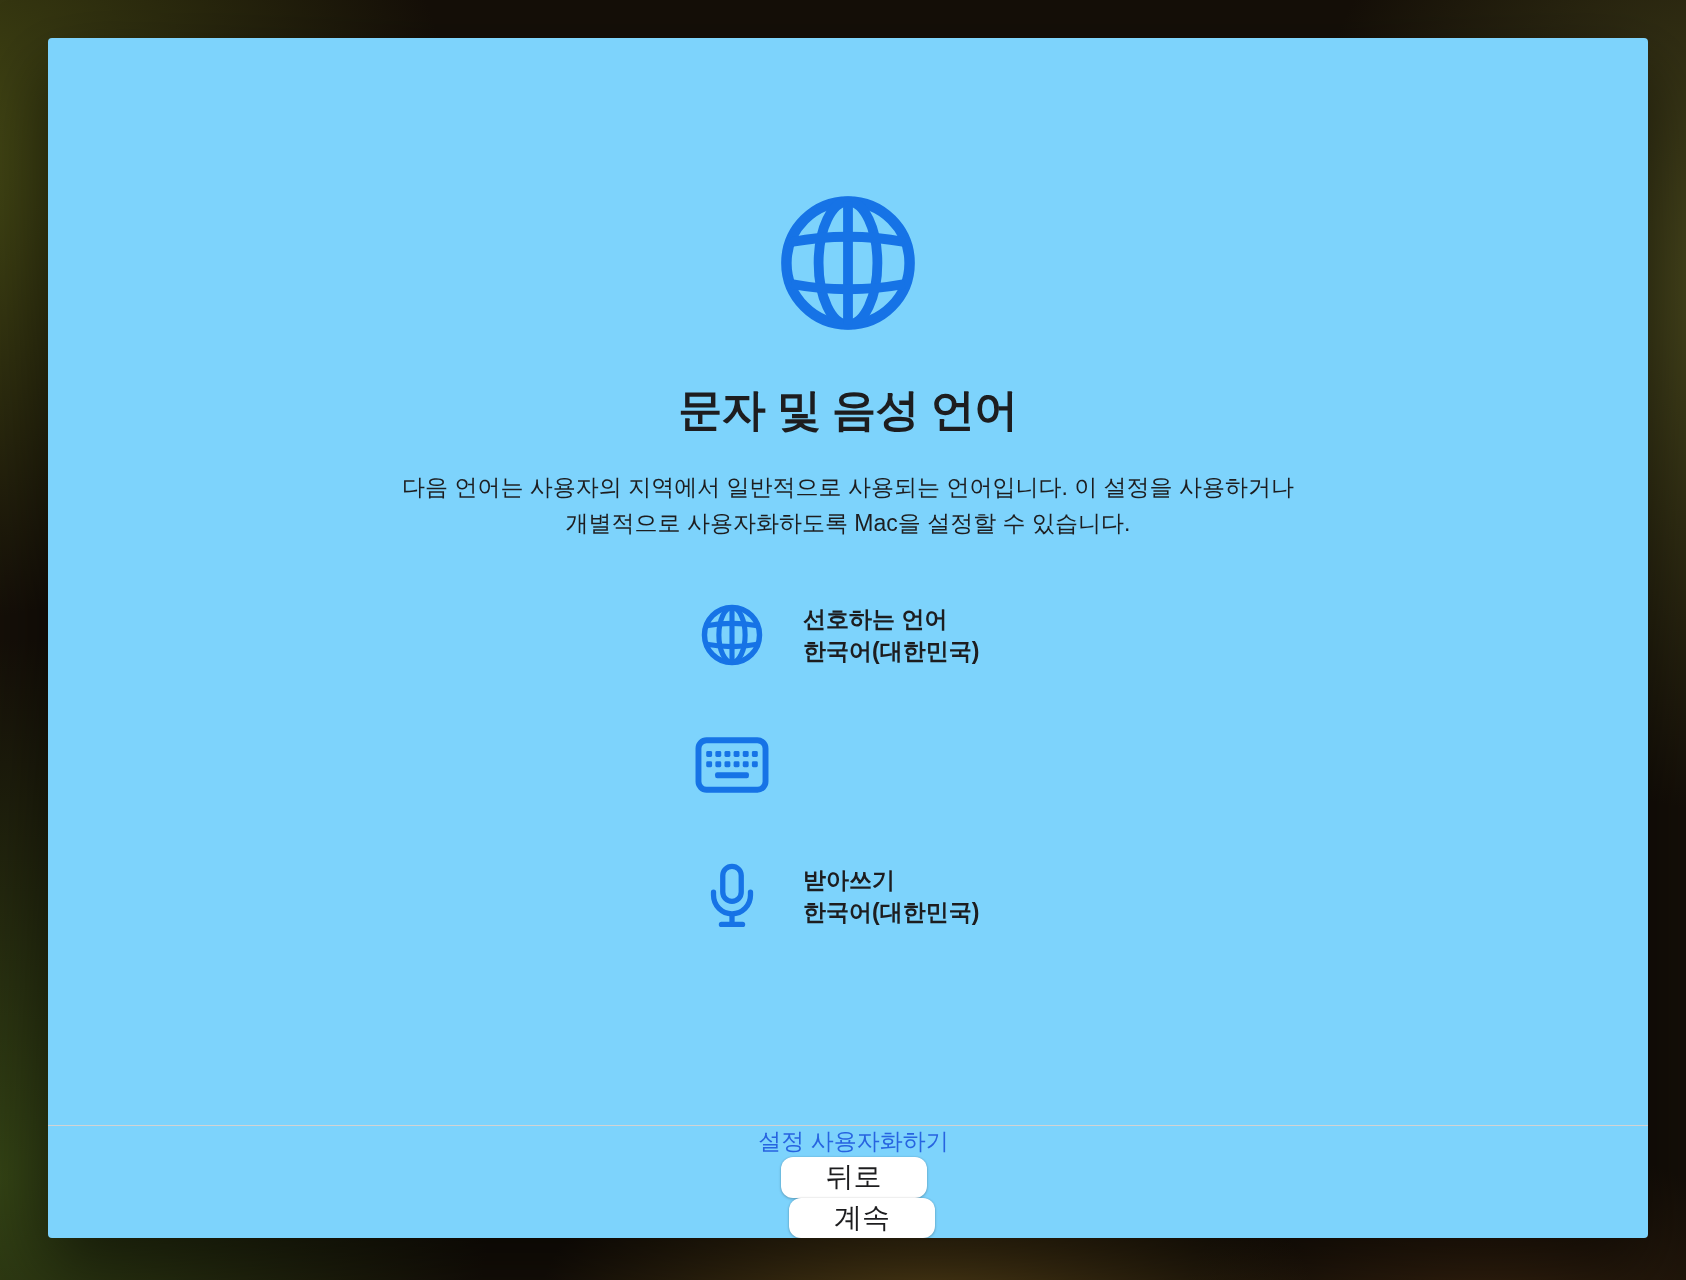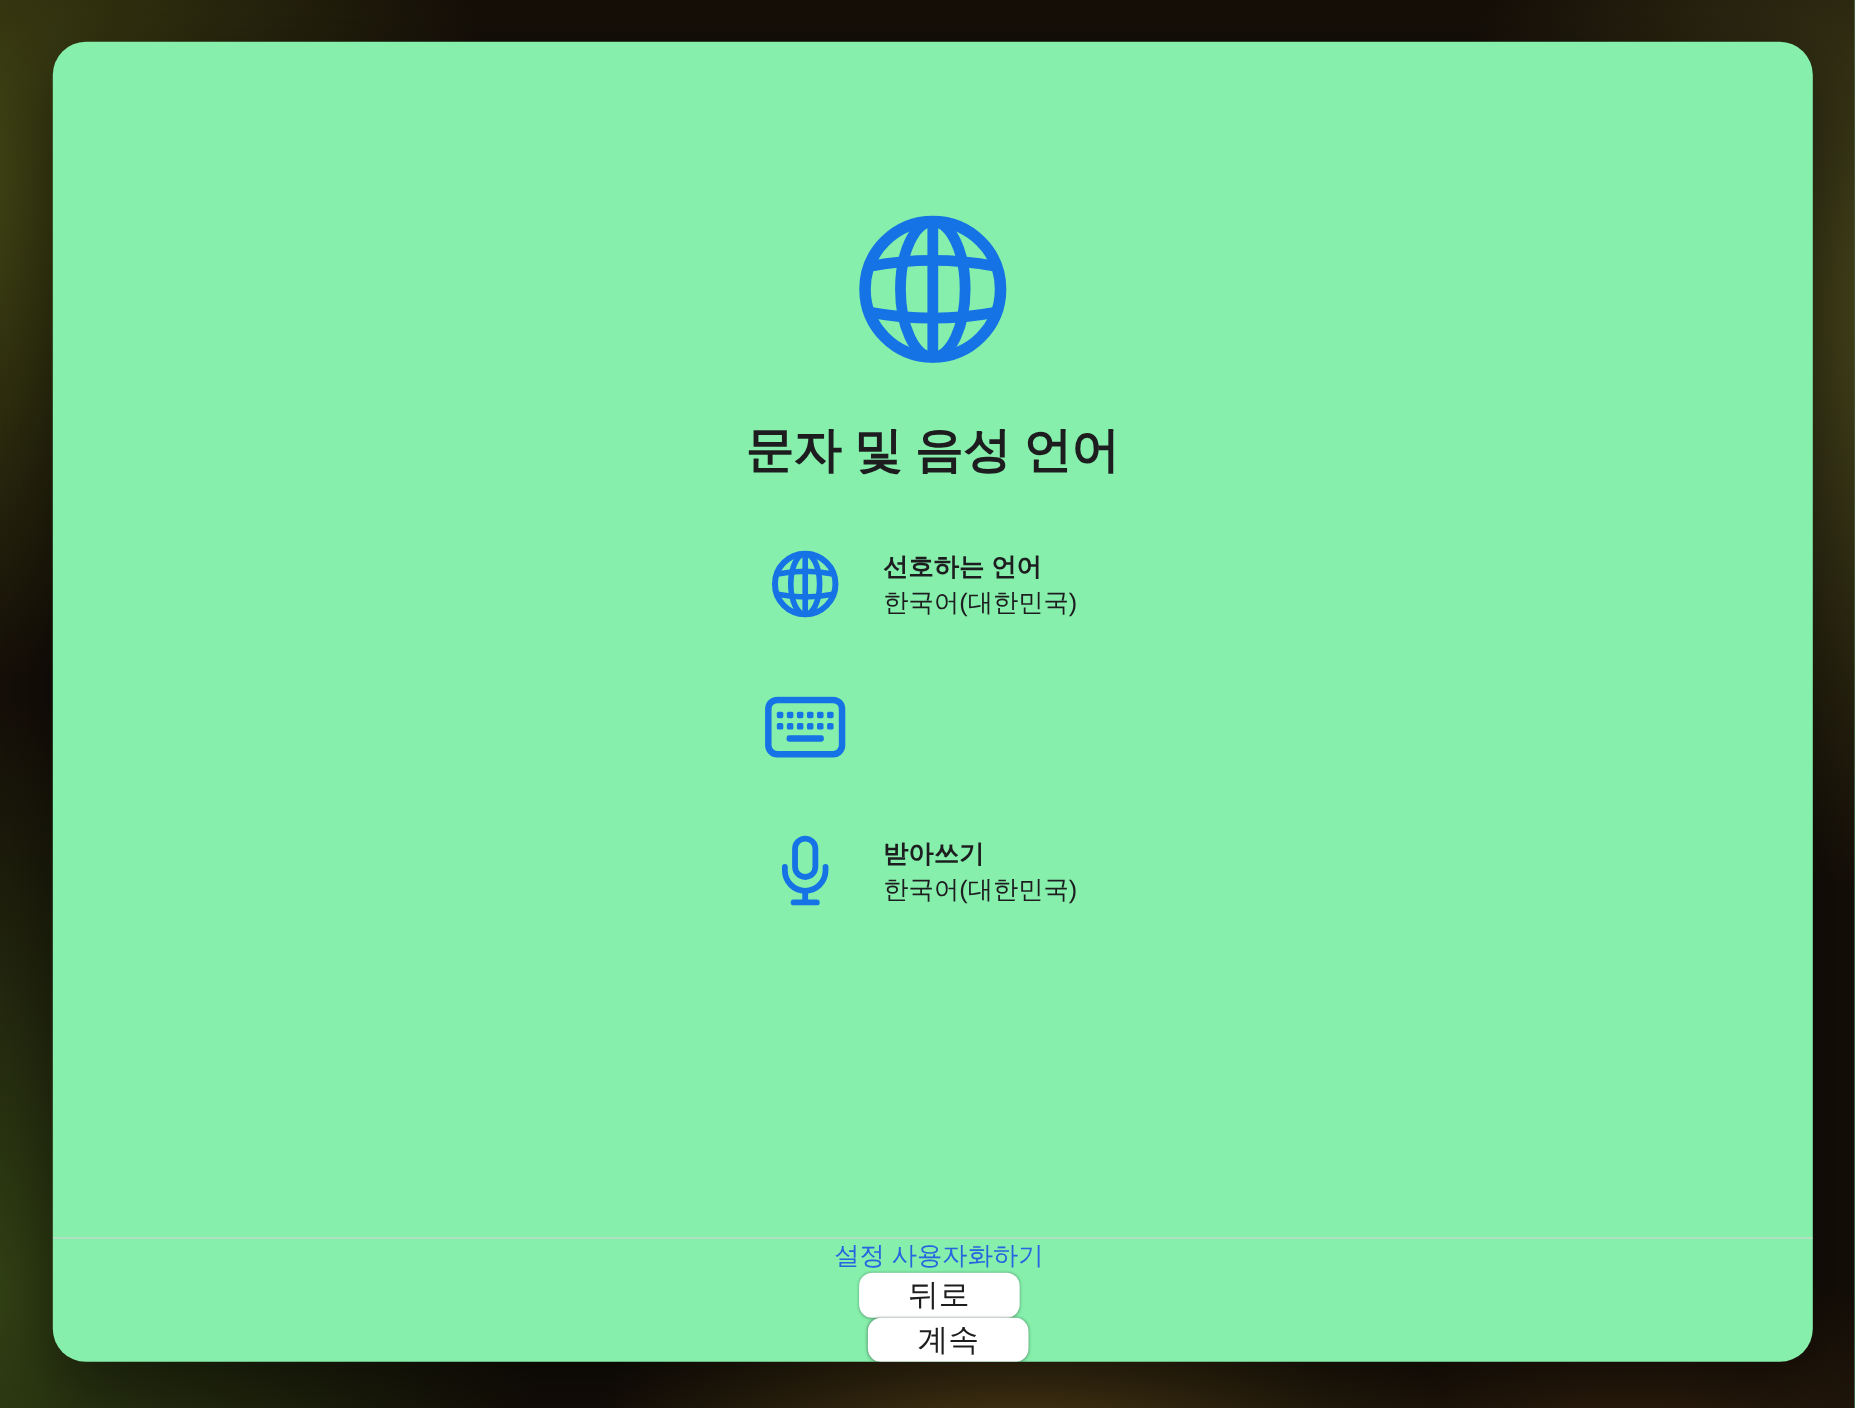--- a/index.html
+++ b/index.html
@@ -9,21 +9,21 @@
     background:
       radial-gradient(900px 760px at -6% 12%, rgba(74,80,22,0.95), rgba(74,80,22,0) 62%),
       radial-gradient(820px 900px at 0% 92%, rgba(54,72,22,0.9), rgba(54,72,22,0) 60%),
       radial-gradient(760px 860px at 104% 22%, rgba(76,76,30,0.95), rgba(76,76,30,0) 62%),
       radial-gradient(560px 300px at 55% 103%, rgba(96,74,26,0.85), rgba(96,74,26,0) 70%),
       radial-gradient(420px 260px at 88% 103%, rgba(70,44,18,0.7), rgba(70,44,18,0) 72%),
       #150f08;
   }
   .dialog {
     position:absolute; left:48px; top:38px; width:1600px; height:1200px;
-    background:#86efac; border-radius:30px;
+    background:#7dd3fc; border-radius:4px;
     box-shadow:0 30px 70px rgba(0,0,0,0.5);
     overflow:hidden;
   }
   .content { display:flex; flex-direction:column; align-items:center; }
   .hero { margin-top:155px; height:140px; }
   .page-title {
     margin-top:50px; font-size:44px; font-weight:700; color:#1d1d1f;
     letter-spacing:-0.5px; line-height:54px; text-align:center;
   }
   .description {
@@ -35,21 +35,21 @@
     margin:62px 0 0 645px;
     display:flex; flex-direction:column; gap:70px;
   }
   .row { display:flex; align-items:center; }
   .row-icon {
     width:78px; display:flex; justify-content:center; align-items:center;
     margin-right:32px; flex:0 0 78px;
   }
   .row-text { display:flex; flex-direction:column; }
   .row-label { font-size:23px; font-weight:700; color:#1d1d1f; line-height:32px; }
-  .row-value { font-size:23px; font-weight:400; color:#1d1d1f; line-height:32px; }
+  .row-value { font-size:23px; font-weight:700; color:#1d1d1f; line-height:32px; }
   .footer {
     position:absolute; left:0; right:0; bottom:0; height:113px;
     border-top:1px solid #d3d3d3;
     display:flex; align-items:center; padding:0 31px 0 42px;flex-direction:column;
   }
   .link { font-size:23px; color:#2764e0; cursor:pointer; }
   .footer-spacer { flex:1; }
   .btn {
     min-width:146px; height:55px; border:none; border-radius:12px;
     background:#ffffff; color:#1d1d1f; font-size:28px;
@@ -71,20 +71,24 @@
         <circle cx="50" cy="50" r="44" stroke="#1673e6" stroke-width="7.5"></circle>
         <ellipse cx="50" cy="50" rx="21" ry="44" stroke="#1673e6" stroke-width="7"></ellipse>
         <line x1="50" y1="6" x2="50" y2="94" stroke="#1673e6" stroke-width="7"></line>
         <path d="M 9.5 35 Q 50 27.5 90.5 35" stroke="#1673e6" stroke-width="7" fill="none"></path>
         <path d="M 9.5 65 Q 50 72.5 90.5 65" stroke="#1673e6" stroke-width="7" fill="none"></path>
       </svg>
     </div>
 
     <h1 class="page-title">문자 및 음성 언어</h1>
 
+    <div class="description">
+      <div>다음 언어는 사용자의 지역에서 일반적으로 사용되는 언어입니다. 이 설정을 사용하거나</div>
+      <div>개별적으로 사용자화하도록 Mac을 설정할 수 있습니다.</div>
+    </div>
 
     <div class="rows">
 
       <div class="row">
         <div class="row-icon">
           <svg width="64" height="64" viewBox="0 0 100 100" fill="none">
             <circle cx="50" cy="50" r="43" stroke="#1673e6" stroke-width="8.5"></circle>
             <ellipse cx="50" cy="50" rx="20.5" ry="43" stroke="#1673e6" stroke-width="8"></ellipse>
             <line x1="50" y1="7" x2="50" y2="93" stroke="#1673e6" stroke-width="8"></line>
             <path d="M 10.5 35.5 Q 50 28 89.5 35.5" stroke="#1673e6" stroke-width="8" fill="none"></path>

